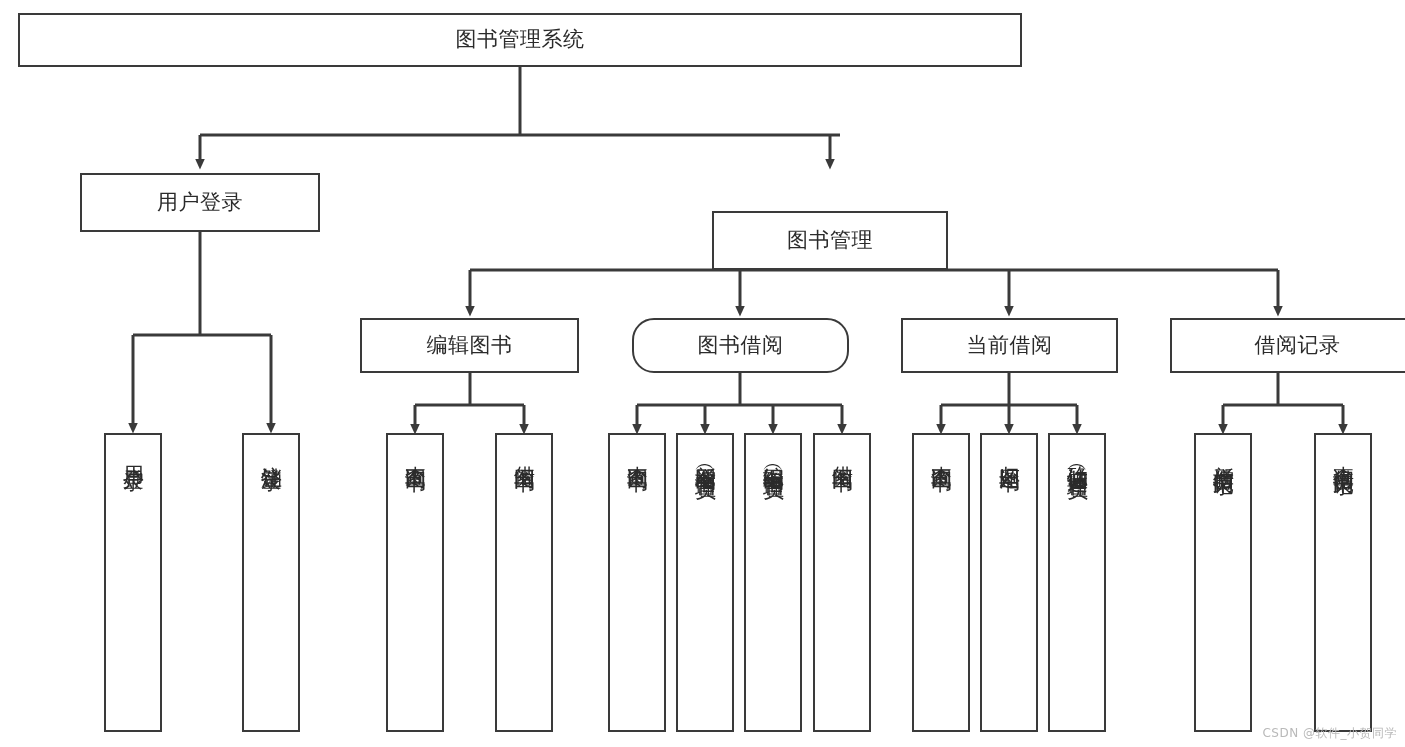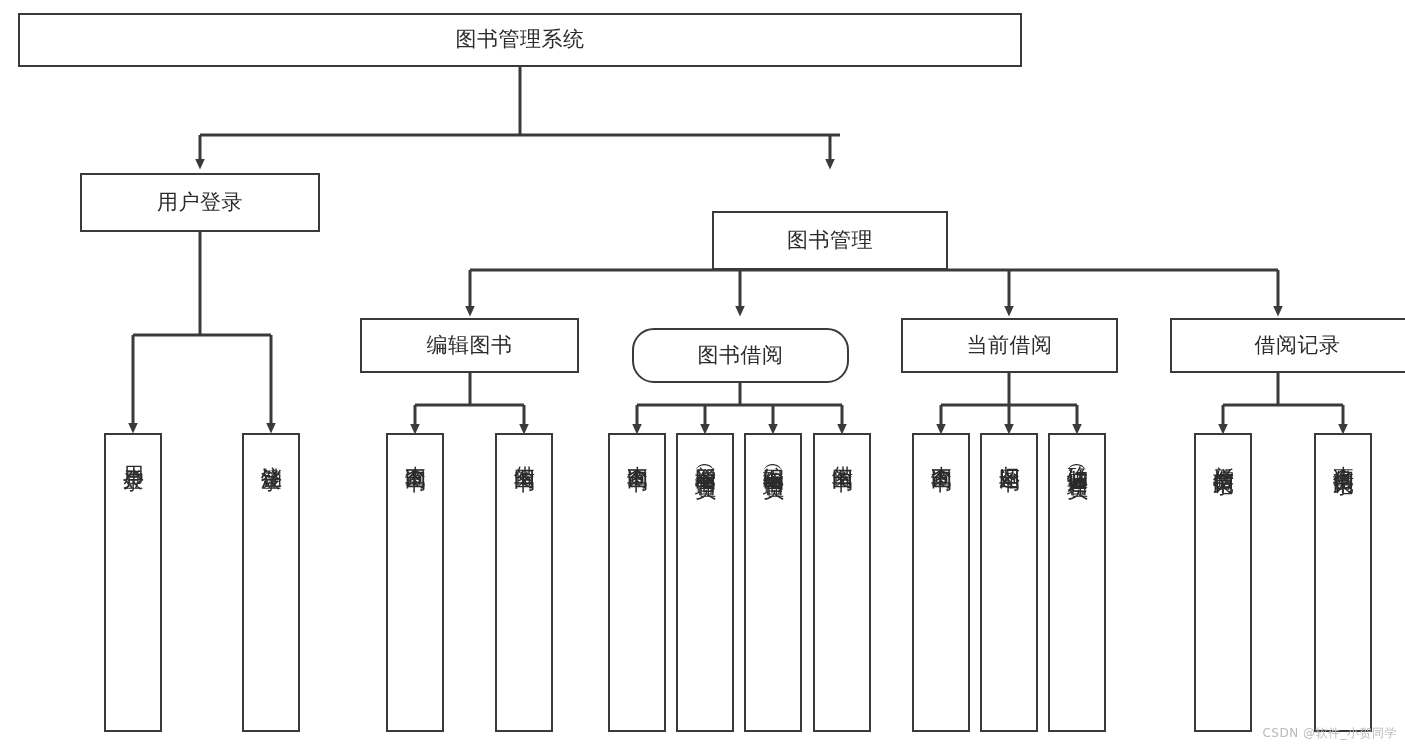--- a/index.html
+++ b/index.html
@@ -127,21 +127,21 @@
   <div class="node node-h" style="left:80px; top:173px; width:240px; height:59px;">
     <span>用户登录</span>
   </div>
   <div class="node node-h" style="left:712px; top:173px; width:236px; height:59px;margin-top:38px;">
     <span>图书管理</span>
   </div>
 
   <div class="node node-h" style="left:360px; top:318px; width:219px; height:55px;">
     <span>编辑图书</span>
   </div>
-  <div class="node node-h" style="left:632px; top:328px; width:217px; height:55px;border-radius:22px;">
+  <div class="node node-h" style="left:632px; top:318px; width:217px; height:55px;border-radius:22px;">
     <span>图书借阅</span>
   </div>
   <div class="node node-h" style="left:901px; top:318px; width:217px; height:55px;justify-content:center;">
     <span>当前借阅</span>
   </div>
   <div class="node node-h" style="left:1170px; top:318px; width:255px; height:55px;">
     <span>借阅记录</span>
   </div>
 
   <div class="node node-v" style="left:104px; top:433px; width:58px; height:299px;">

